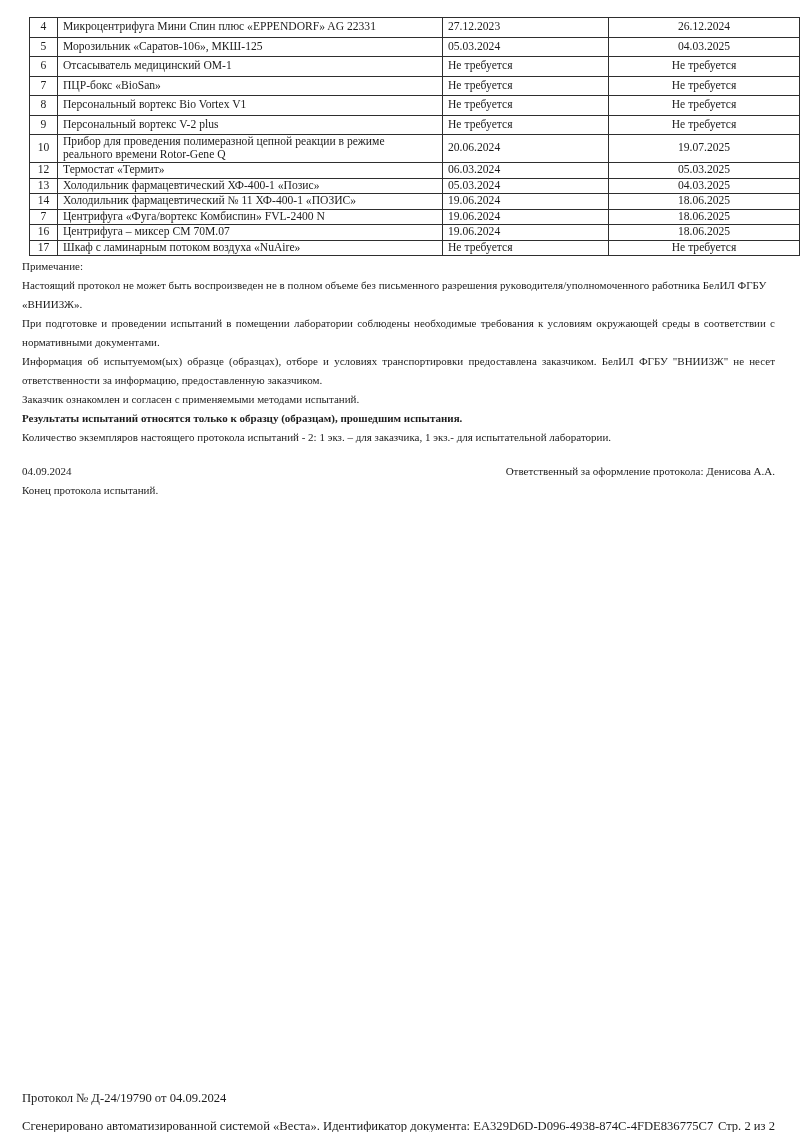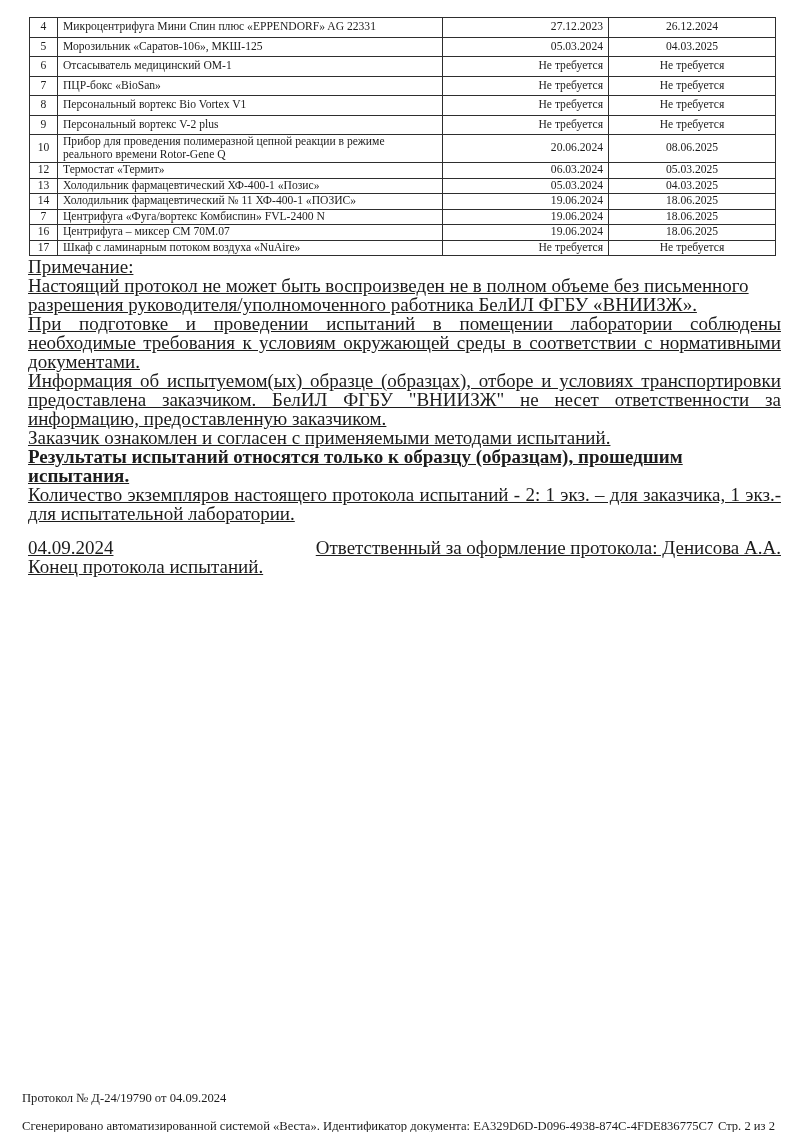--- a/index.html
+++ b/index.html
@@ -26,32 +26,31 @@
   }
   table.equip td {
     border: 1px solid #2e2e2e;
     padding: 1px 5px;
     vertical-align: middle;
     overflow: hidden;
   }
   table.equip tr:nth-child(-n+6) td { padding-top: 3px; padding-bottom: 3px; }
   td.c-num  { width: 28px;  text-align: center; padding-left: 1px; padding-right: 1px; }
   td.c-name { width: 385px; text-align: left; }
-  td.c-d1   { width: 166px; text-align: right; }
-  td.c-d2   { width: 167px; text-align: center; }
+  td.c-d1   { width: 166px; text-align: left; }
+  td.c-d2   { width: 191px; text-align: center; }
 
   
   .notes {
     position: absolute;
-    left: 28px;
+    left: 22px;
     top: 257px;
     width: 753px;
-    font-size: 19px;
+    font-size: 11px;
     line-height: 19px;
-    text-decoration: underline;
   }
   .notes p { margin: 0; }
   .just { text-align: justify; }
   .bold { font-weight: bold; }
 
   
   .sig-row {
     display: flex;
     justify-content: space-between;
     align-items: center;
@@ -115,21 +114,21 @@
         <tr>
         <td class="c-num">9</td>
         <td class="c-name">Персональный вортекс V-2 plus</td>
         <td class="c-d1">Не требуется</td>
         <td class="c-d2">Не требуется</td>
       </tr>
         <tr>
         <td class="c-num">10</td>
         <td class="c-name">Прибор для проведения полимеразной цепной реакции в режиме реального времени Rotor-Gene Q</td>
         <td class="c-d1">20.06.2024</td>
-        <td class="c-d2">08.06.2025</td>
+        <td class="c-d2">19.07.2025</td>
       </tr>
         <tr>
         <td class="c-num">12</td>
         <td class="c-name">Термостат «Термит»</td>
         <td class="c-d1">06.03.2024</td>
         <td class="c-d2">05.03.2025</td>
       </tr>
         <tr>
         <td class="c-num">13</td>
         <td class="c-name">Холодильник фармацевтический ХФ-400-1 «Позис»</td>

